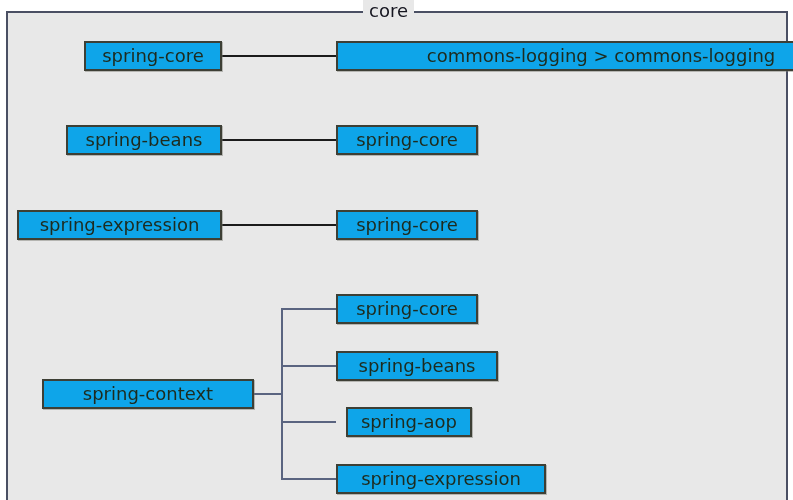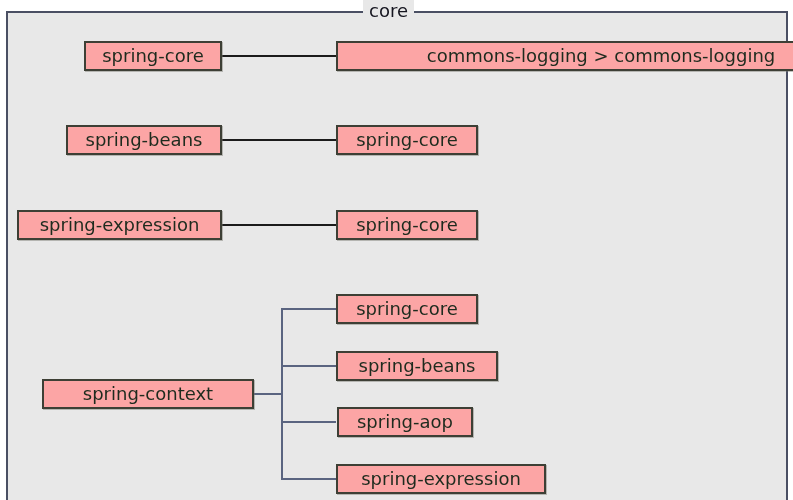--- a/index.html
+++ b/index.html
@@ -43,21 +43,21 @@
     background: #e8e8e8;
     color: #15151f;
     font-size: 18px;
     z-index: 6;
     white-space: nowrap;
   }
   
   .node {
     position: absolute;
     box-sizing: border-box;
-    background: #fca5a5;
+    background: #0ea5e9;
     border: 2px solid #3d3f35;
     color: #1e2b1e;
     font-size: 18px;
     line-height: 1;
     display: flex;
     align-items: center;
     justify-content: center;
     padding: 0 10px;
     white-space: nowrap;
     z-index: 4;
@@ -121,21 +121,21 @@
       </div>
       <div class="node" style="left: 42px; top: 379px; width: 212px; height: 30px;">
         <span>spring-context</span>
       </div>
       <div class="node" style="left: 336px; top: 294px; width: 142px; height: 30px;">
         <span>spring-core</span>
       </div>
       <div class="node" style="left: 336px; top: 351px; width: 162px; height: 30px;">
         <span>spring-beans</span>
       </div>
-      <div class="node" style="left: 337px; top: 407px; width: 136px; height: 30px;">
+      <div class="node" style="left: 346px; top: 407px; width: 126px; height: 30px;">
         <span>spring-aop</span>
       </div>
       <div class="node" style="left: 336px; top: 464px; width: 210px; height: 30px;">
         <span>spring-expression</span>
       </div>
     </div>
 
 </div>
 
 </body></html>

